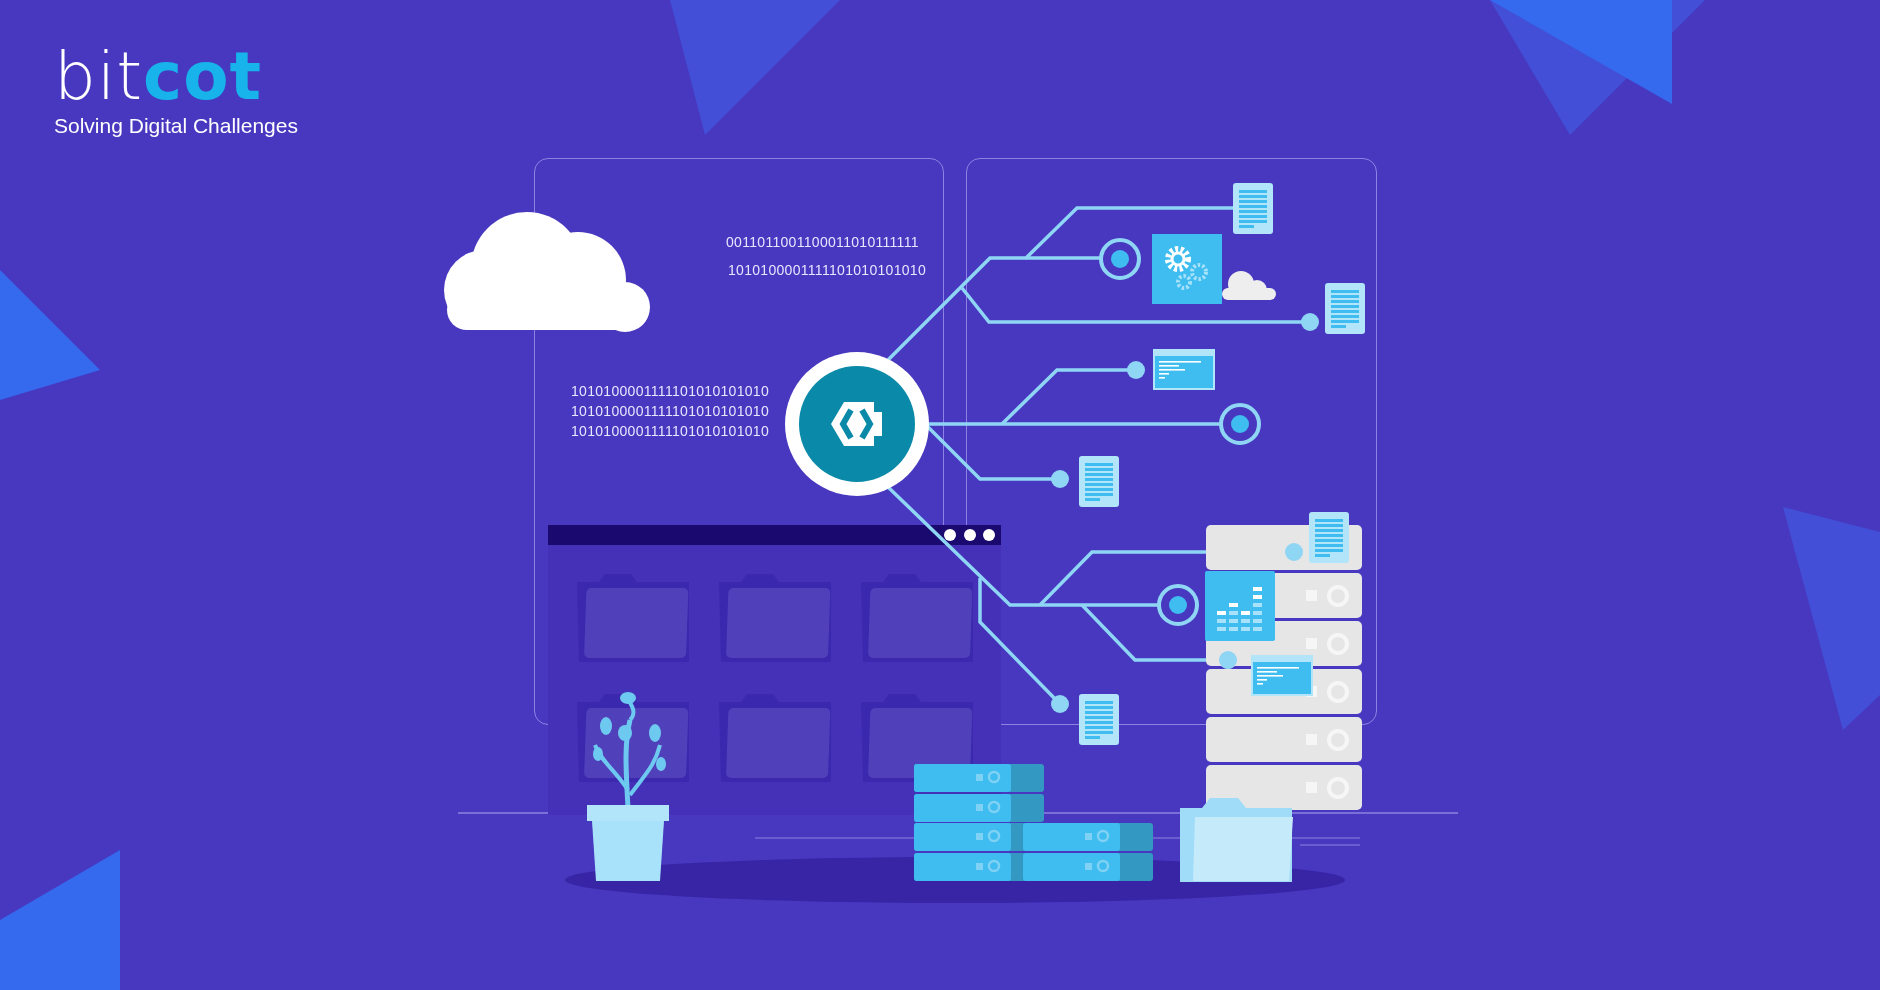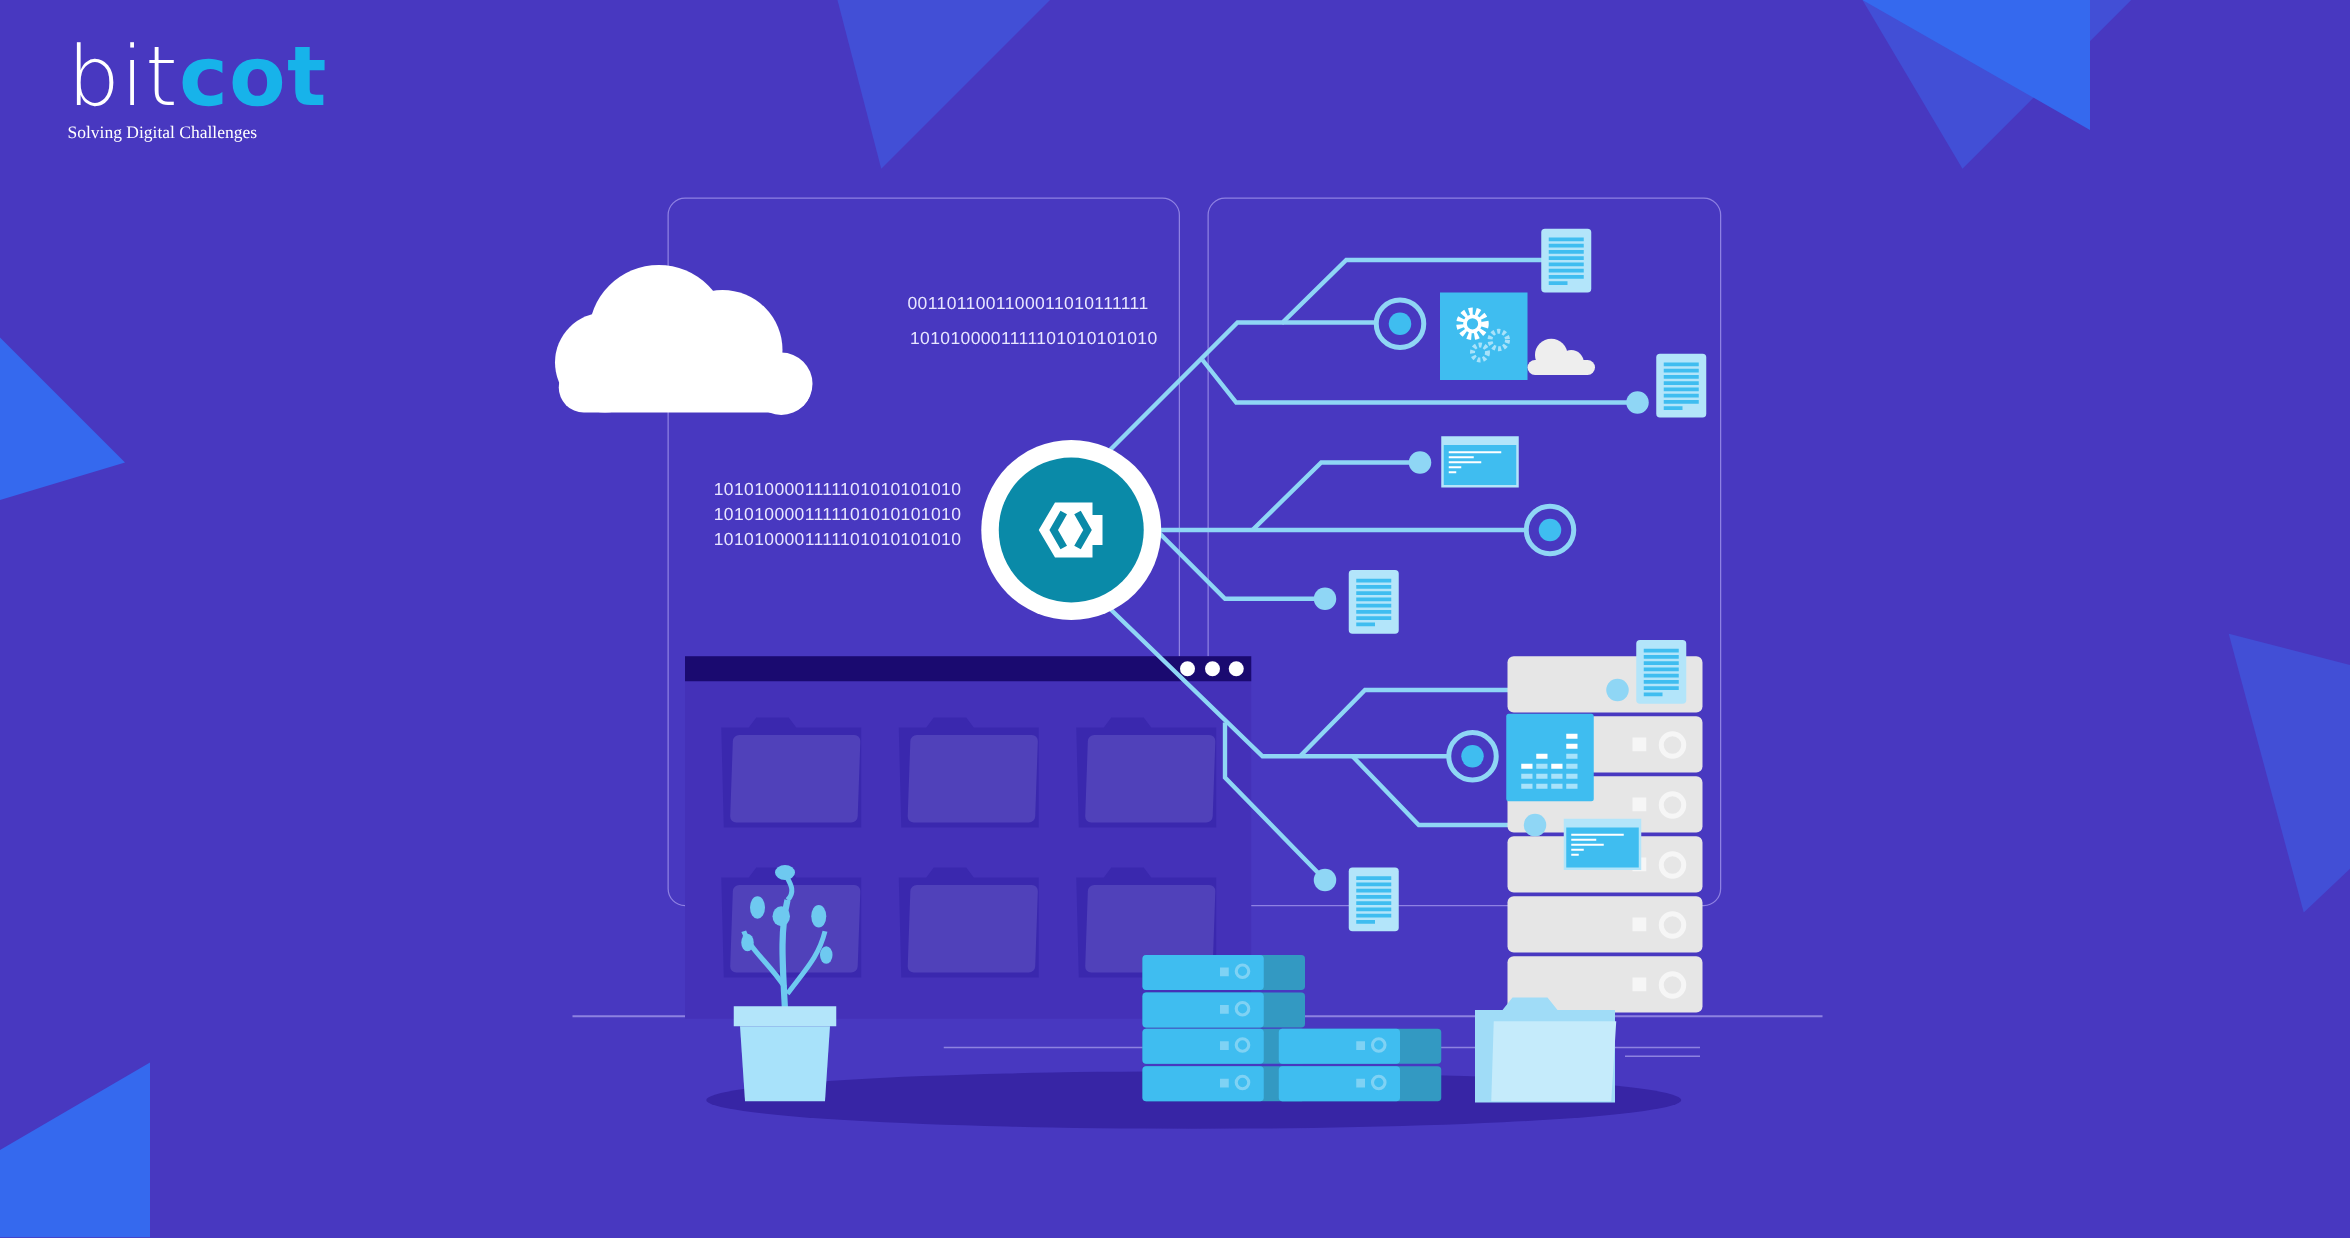--- a/index.html
+++ b/index.html
@@ -1,22 +1,22 @@
 <!DOCTYPE html>
 <html><head>
 <meta charset="utf-8">
 <style>
   html, body { margin: 0; padding: 0; }
   body { width: 1880px; height: 990px; overflow: hidden; background: #4838c0; position: relative; font-family: "Liberation Sans", sans-serif; }
   .abs { position: absolute; }
-  .logo { left: 54px; top: 29px; }
+  .logo { left: 54px; top: 44px; }
   .logo-word { font-family: "DejaVu Sans", sans-serif; font-size: 66px; letter-spacing: 1px; line-height: 1; font-weight: 300; }
   .logo-bit { color: #ffffff; }
   .logo-cot { color: #17b3ea; font-weight: bold; }
-  .tagline { color: #ffffff; font-size: 14px; margin-top: 4px; font-family: Liberation Serif, serif; }
+  .tagline { color: #ffffff; font-size: 21px; margin-top: 4px; font-family: Liberation Sans, sans-serif; }
   .panel { border: 1.5px solid rgba(200,190,255,0.55); border-radius: 14px; }
   .binary { color: #e8e6ff; font-size: 14px; font-family: "Liberation Sans", sans-serif; letter-spacing: 0.3px; white-space: nowrap; }
   svg.scene { position: absolute; left: 0; top: 0; }
 </style>
 </head>
 <body>
 
 <svg class="scene" width="1880" height="990">
   <polygon points="670,0 840,0 705,135" fill="#424fd6"></polygon>
   <polygon points="1490,0 1705,0 1570,135" fill="#424fd6"></polygon>

